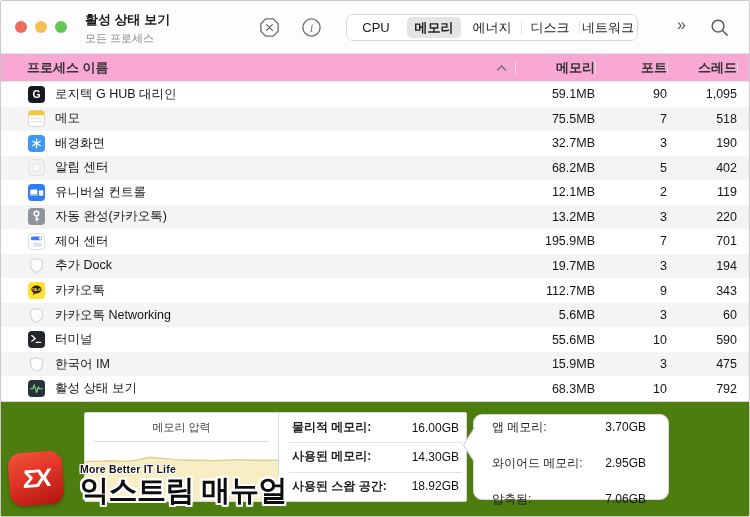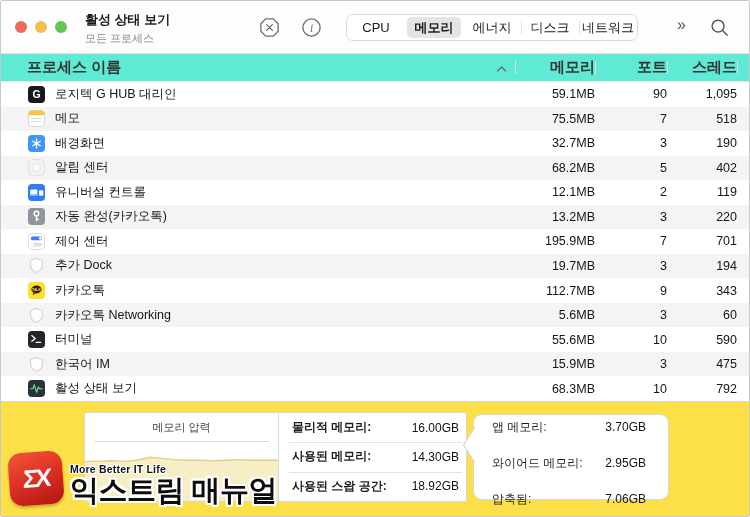--- a/index.html
+++ b/index.html
@@ -32,39 +32,39 @@
   .seg + .seg::before{ content:""; position:absolute; left:0; top:6px; bottom:6px; width:1px; background:#e3e3e3; }
   .seg.selected{ font-weight:700; }
   .seg.selected::after{ content:""; position:absolute; inset:2px; background:var(--selected-tab-bg,#e4e4e6); border-radius:5px; z-index:-1; }
   .seg.selected::before, .seg.selected + .seg::before{ background:transparent; }
   .segmented .seg{ z-index:0; }
   .tb-overflow{ position:absolute; left:676px; top:15px; font-size:16px; color:#555; letter-spacing:-1px; }
   .tb-search{ position:absolute; left:708px; top:16px; }
 
   
   .grid{ display:grid; grid-template-columns:1fr 80px 72px 70px 12px; align-items:center; }
-  .thead{ height:28px; border-bottom:1px solid #e8e8e8; background:#5eead4; font-size:15px; font-weight:700; color:#333; }
+  .thead{ height:28px; border-bottom:1px solid #e8e8e8; background:#f9a8d4; font-size:13px; font-weight:700; color:#333; }
   .th{ position:relative; height:100%; display:flex; align-items:center; }
   .th.num{ justify-content:flex-end; }
   .th-name{ padding-left:26px; padding-right:8px; justify-content:space-between; }
   .th.num::before, .th-pad::before{
     content:""; position:absolute; left:0; top:7px; bottom:7px; width:1px; background:#e2e2e2;
   }
   .th-pad{ position:relative; height:100%; }
   .tbody{ display:flex; flex-direction:column; height:320px; border-bottom:1px solid #d7d7d7; }
   .row{ flex:1; font-size:12.5px; color:#141414; }
   .row:nth-child(even){ background:var(--row-stripe,#f4f4f5); }
   .cell-name{ display:flex; align-items:center; gap:10px; padding-left:27px; min-width:0; }
   .cell-name .label{ white-space:nowrap; overflow:hidden; text-overflow:ellipsis; }
   .icon{ width:17px; height:17px; flex:0 0 17px; display:inline-block; }
   .icon svg{ width:17px; height:17px; display:block; }
   .cell-num{ text-align:right; }
 
   
-  .footer{ position:relative; height:114px; background:#fde047; }
+  .footer{ position:relative; height:114px; background:#4d7c0f; }
   .pressure-group{
     position:absolute; left:83px; top:10px; width:383px; height:90px;
     background:#fff; border:1px solid #d8d8d6; border-radius:2px; display:flex;
   }
   .pressure-pane{ position:relative; width:194px; border-right:1px solid #d8d8d6; overflow:hidden; }
   .pressure-title{ text-align:center; font-size:11px; color:#3c3c3c; padding-top:7px; }
   .pressure-rule{ height:1px; background:#dcdcdc; margin:6px 9px 0 9px; }
   .pressure-chart{ position:absolute; left:0; right:0; bottom:0; height:60px; width:100%; }
   .stats-pane{ flex:1; display:flex; flex-direction:column; }
   .stat-row{ flex:1; display:flex; align-items:center; justify-content:space-between;
@@ -85,21 +85,21 @@
 
   
   .watermark{ position:absolute; left:8px; top:50px; display:flex; align-items:flex-start; z-index:5; pointer-events:none; }
   .wm-logo{
     width:54px; height:53px; border-radius:13px; transform:rotate(-4deg);
     background:linear-gradient(160deg,#f0563a 0%, #e03326 45%, #b01510 100%);
     display:flex; align-items:center; justify-content:center;
     box-shadow:0 2px 3px rgba(0,0,0,.25);
   }
   .wm-logo span{ color:#fff; font-size:25px; font-weight:700; letter-spacing:-3px; transform:skewX(-6deg); }
-  .wm-text{ margin-left:7px; padding-top:11px; }
+  .wm-text{ margin-left:17px; padding-top:11px; }
   .wm-tagline{
     font-size:10.5px; font-weight:700; color:#111; letter-spacing:.2px;
     text-shadow:-1px -1px 0 #fff,1px -1px 0 #fff,-1px 1px 0 #fff,1px 1px 0 #fff,0 1px 0 #fff,0 -1px 0 #fff;
   }
   .wm-brand{
     font-size:29px; font-weight:700; color:#0d0d0d; letter-spacing:-.5px; line-height:31px;
     text-shadow:-2px -2px 0 #fff,2px -2px 0 #fff,-2px 2px 0 #fff,2px 2px 0 #fff,0 2px 0 #fff,0 -2px 0 #fff,-2px 0 0 #fff,2px 0 0 #fff;
   }
 </style>
 </head>

